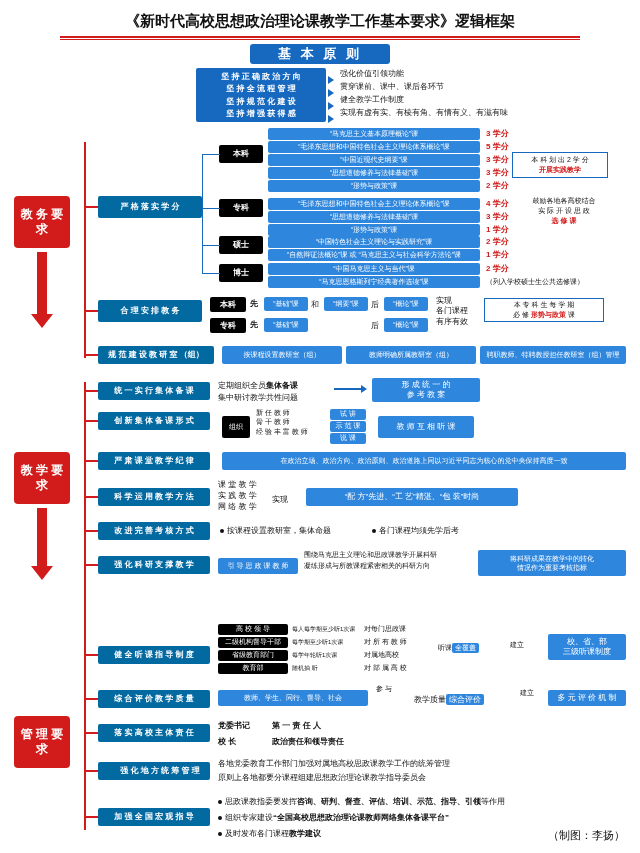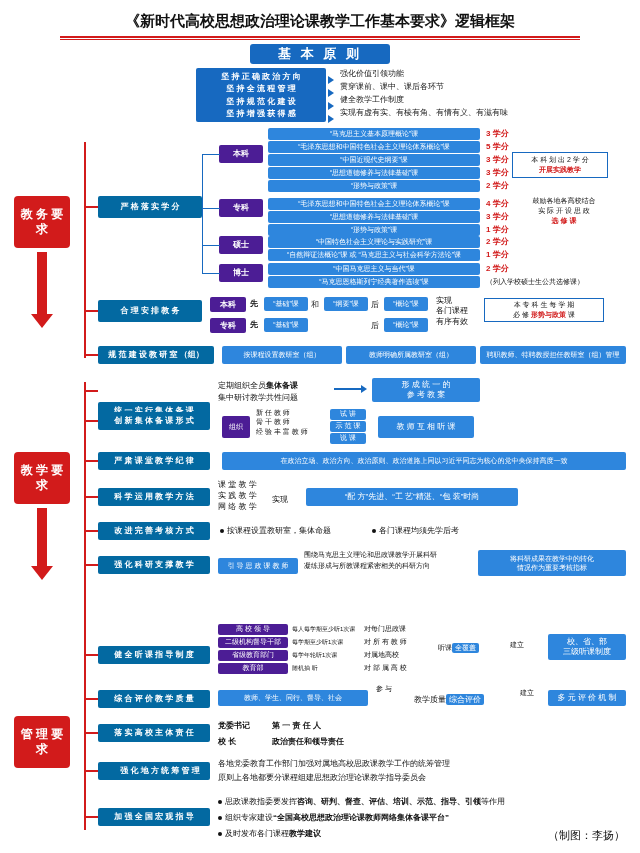--- a/index.html
+++ b/index.html
@@ -14,21 +14,21 @@
   .title{
     top:12px;left:0;width:640px;text-align:center;
     font-size:15px;font-weight:bold;color:#111;
     font-family:"Liberation Serif","DejaVu Serif",serif;
   }
   .title-rule{top:36px;left:60px;width:520px;height:2px;background:#d21b1b;}
   .title-rule2{top:39px;left:60px;width:520px;height:1px;background:#d21b1b;}
 
   
   .blue{background:#0369a1;color:#fff;}
-  .blue-d{background:#4c1d95;color:#fff;}
+  .blue-d{background:#000000;color:#fff;}
   .blue-l{background:#2e86dd;color:#fff;}
   .box{
     box-sizing:border-box;display:flex;align-items:center;justify-content:center;
     text-align:center;line-height:1.15;border-radius:2px;
   }
   .bx{font-size:8px;}
   .section-title{
     background:#d21b1b;color:#fff;border-radius:4px;
     font-weight:bold;font-size:12px;line-height:1.25;
     display:flex;align-items:center;justify-content:center;text-align:center;
@@ -180,21 +180,21 @@
   <div class="abs box blue-l txt7" style="top:346px;left:222px;width:120px;height:18px;">按课程设置教研室（组）</div>
   <div class="abs box blue-l txt7" style="top:346px;left:346px;width:130px;height:18px;">教师明确所属教研室（组）</div>
   <div class="abs box blue-l txt7" style="top:346px;left:480px;width:146px;height:18px;">聘职教师、特聘教授担任教研室（组）管理</div>
 
   <div class="abs section-title" style="top:452px;left:14px;width:56px;height:52px;">教 学 要 求</div>
   <div class="abs stem" style="top:508px;left:37px;height:58px;"></div>
   <div class="abs arrow-dn" style="top:566px;left:31px;"></div>
 
   <div class="abs" style="top:382px;left:84px;width:2px;height:240px;background:#d21b1b;"></div>
 
-  <div class="abs box blue bx bold" style="top:382px;left:98px;width:112px;height:18px;margin-top:20px;">统 一 实 行 集 体 备 课</div>
+  <div class="abs box blue bx bold" style="top:382px;left:98px;width:112px;height:18px;">统 一 实 行 集 体 备 课</div>
   <div class="abs" style="top:390px;left:86px;width:12px;height:2px;background:#d21b1b;"></div>
   <div class="abs txt8" style="top:380px;left:218px;line-height:1.4;color:#111;">
     <span>定期组织全员</span><span class="bold">集体备课</span>
   </div>
   <div class="abs txt8" style="top:392px;left:218px;line-height:1.4;color:#111;">
     <span>集中研讨</span><span>教学共性问题</span>
   </div>
   <div class="abs" style="top:388px;left:334px;width:28px;height:2px;background:#1769c0;"></div>
   <div class="abs tri-r" style="top:385px;left:361px;"></div>
   <div class="abs box blue-l txt8" style="top:378px;left:372px;width:108px;height:24px;white-space:pre-line;line-height:1.25;">形 成 统 一 的

